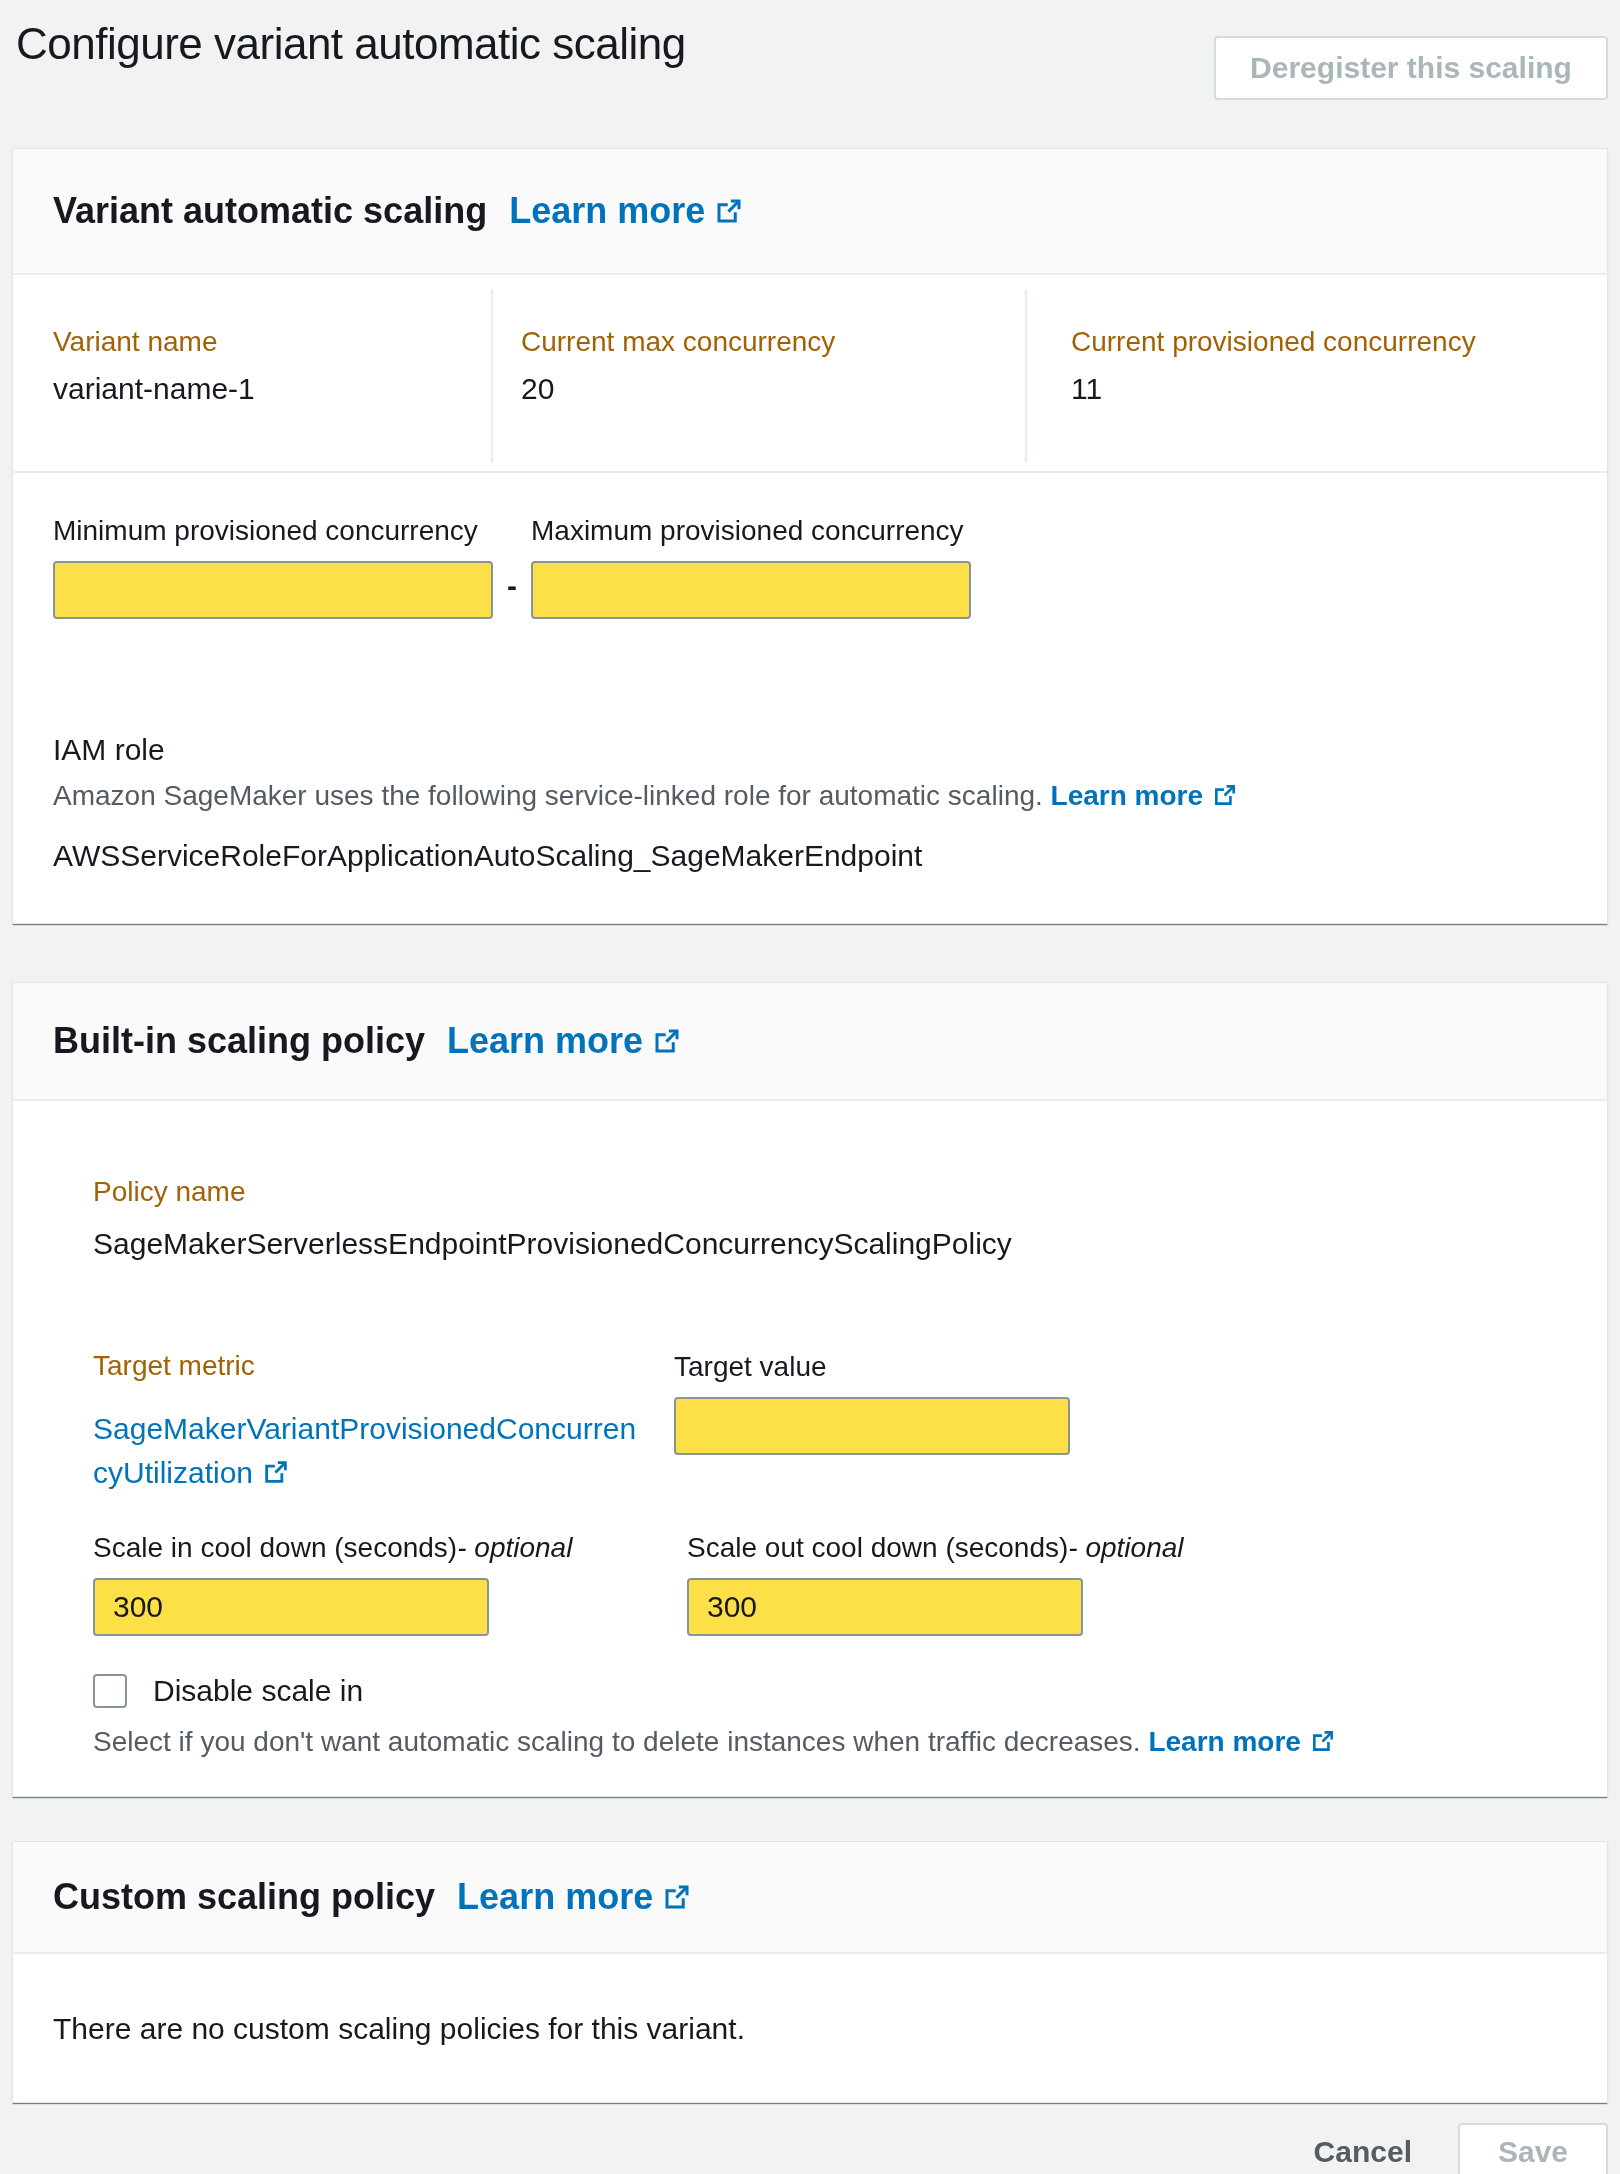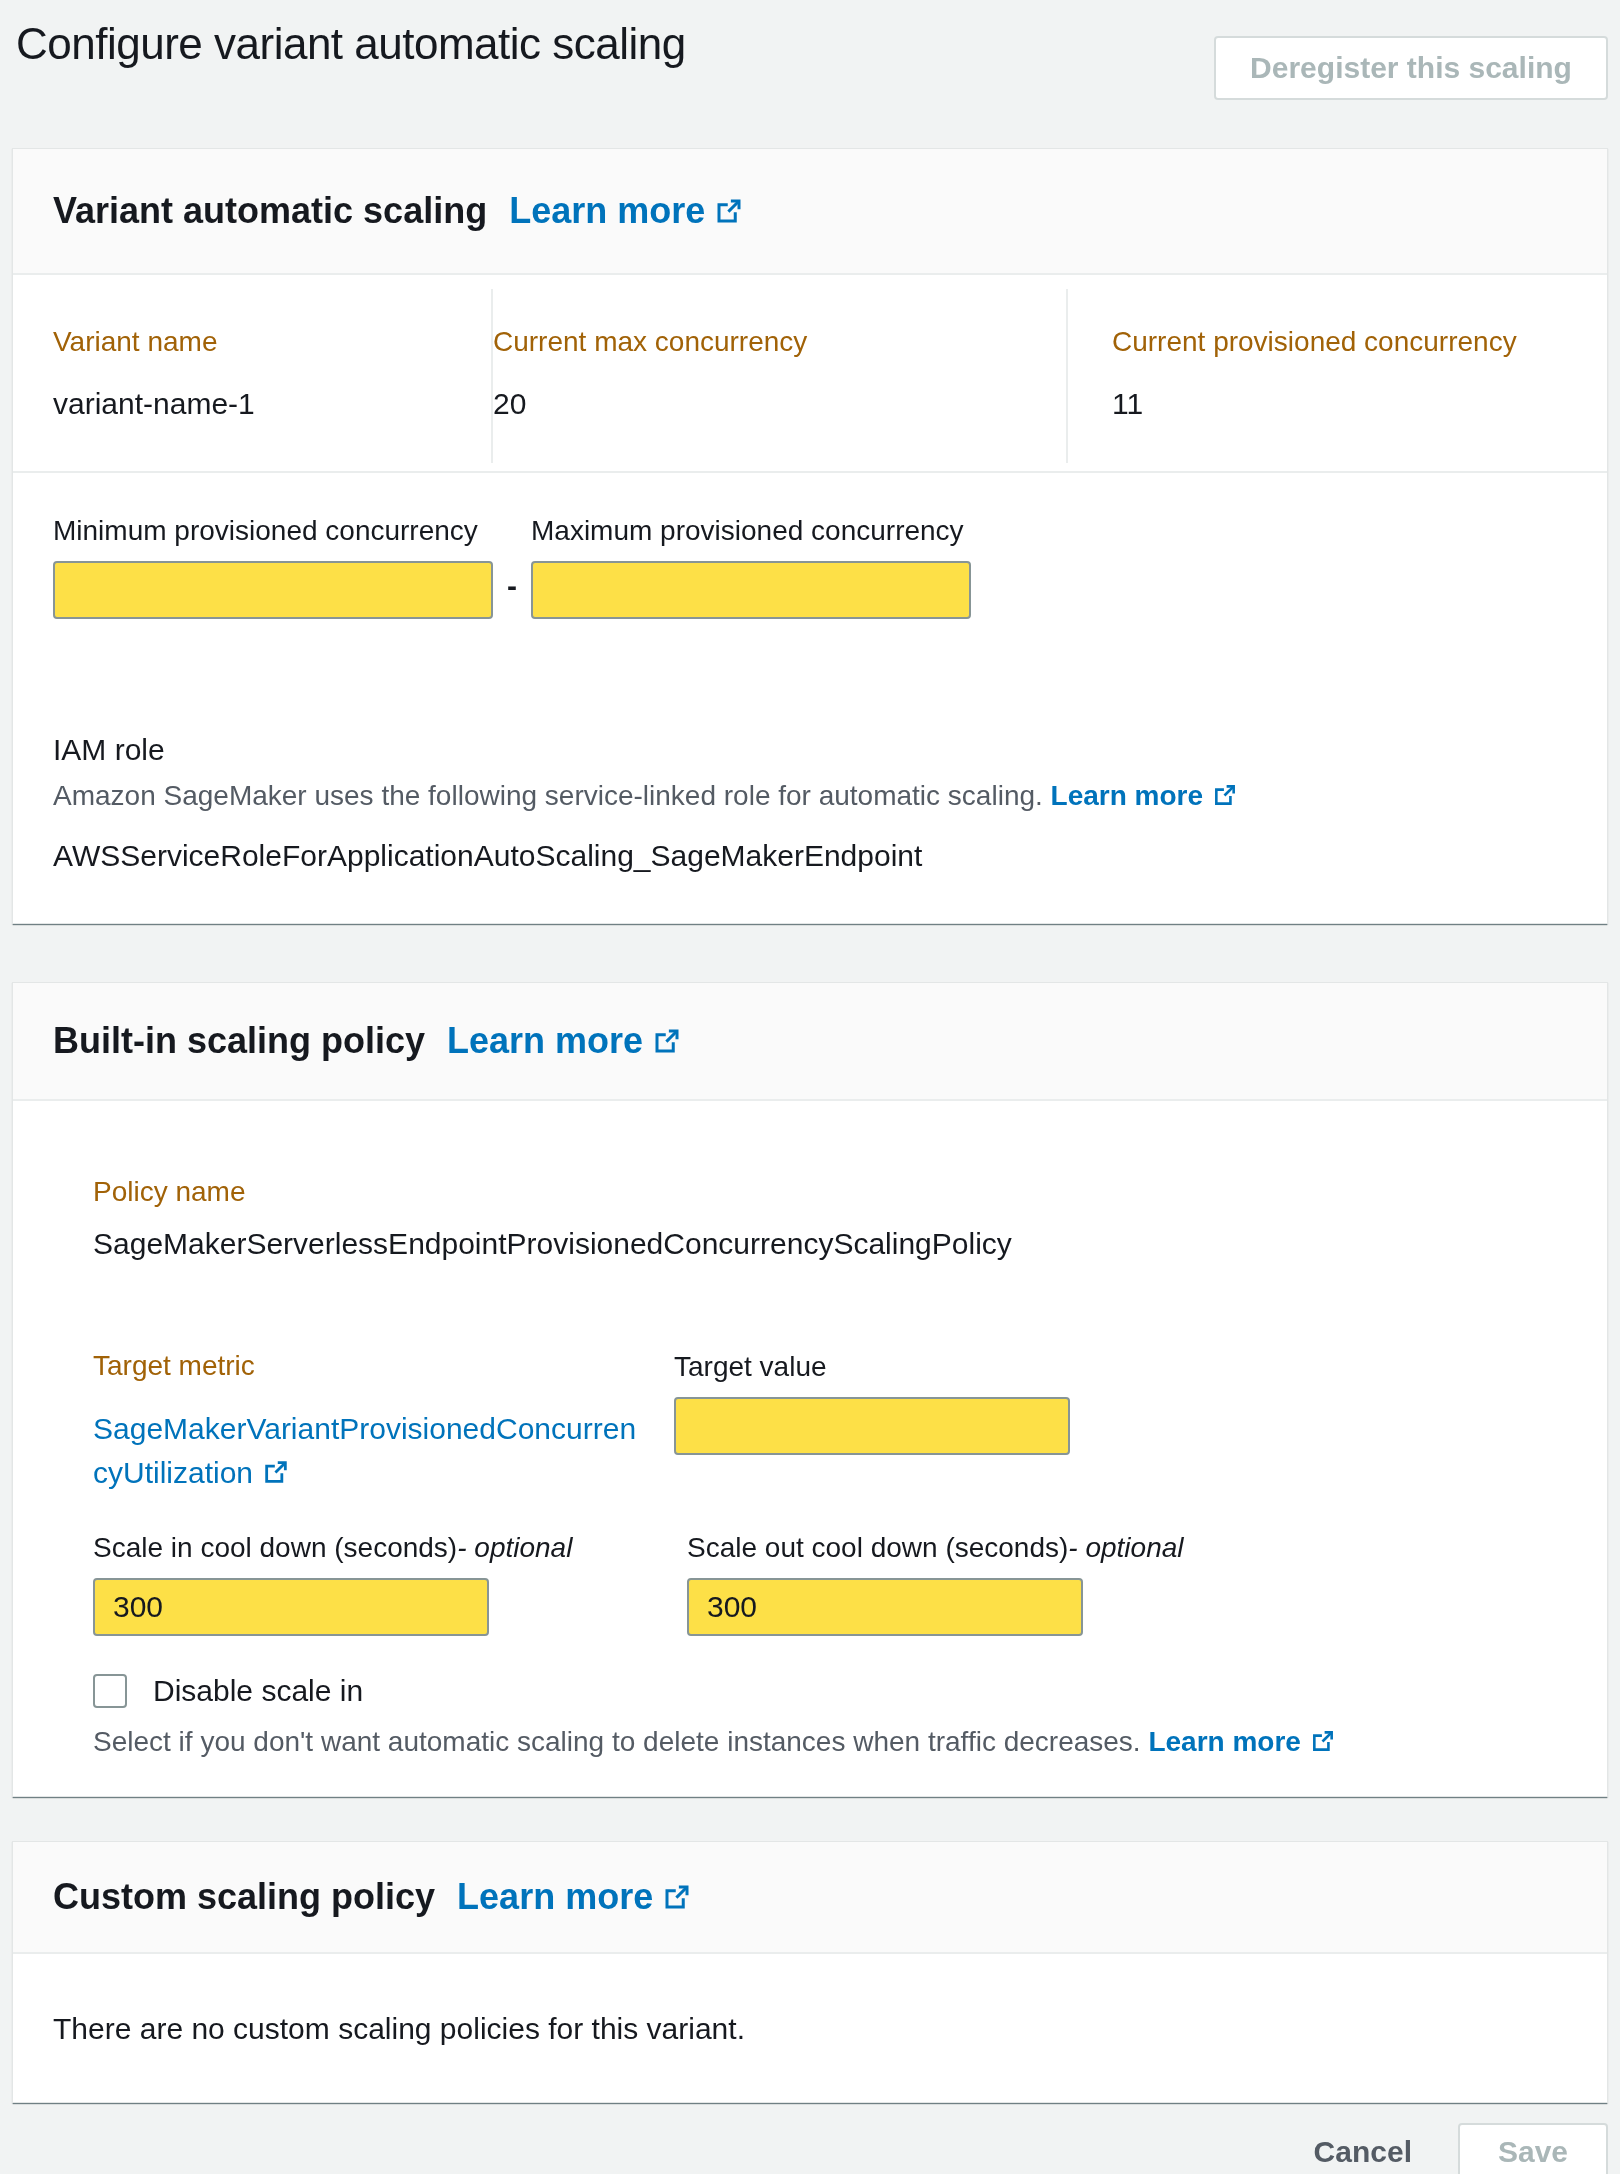--- a/index.html
+++ b/index.html
@@ -42,24 +42,24 @@
   .card-title { font-size: 36px; font-weight: 700; color: #16191f; }
   a.lm { color: #0073bb; font-weight: 700; text-decoration: none; white-space: nowrap; }
   .card-title .lm { font-size: 36px; margin-left: 12px; }
   svg.ext { vertical-align: -3px; margin-left: 9px; }
   .lm-sm { font-size: 28px; }
 
   
   .summary-row { display: flex; padding: 14px 40px 8px 40px; border-bottom: 2px solid #eaeded; height: 198px; }
   .summary-col { padding-top: 36px; }
   .summary-col.c1 { width: 440px; border-right: 2px solid #eaeded; }
-  .summary-col.c2 { width: 575px; border-right: 2px solid #eaeded; }
+  .summary-col.c2 { width: 534px; border-right: 2px solid #eaeded; padding-left: 28px; }
   .summary-col.c3 { flex: 1; padding-left: 44px; }
   .field-label-gray { font-size: 28px; line-height: 34px; color: #a16207; }
-  .field-value { font-size: 30px; line-height: 38px; color: #16191f; margin-top: 26px; }
+  .field-value { font-size: 30px; line-height: 38px; color: #16191f; margin-top: 11px; }
 
   
   .card-body-1 { padding: 40px 40px 48px 40px; }
   .range-row { display: flex; align-items: flex-end; }
   .form-label { display: block; font-size: 28px; line-height: 36px; color: #16191f; }
   .opt { font-style: italic; margin-left: 0; }
   input.txt {
     display: block; margin-top: 12px; height: 58px; width: 440px;
     border: 2px solid #879596; border-radius: 4px; background: #fde047;
     font-family: inherit; font-size: 30px; color: #16191f; padding: 0 18px;

